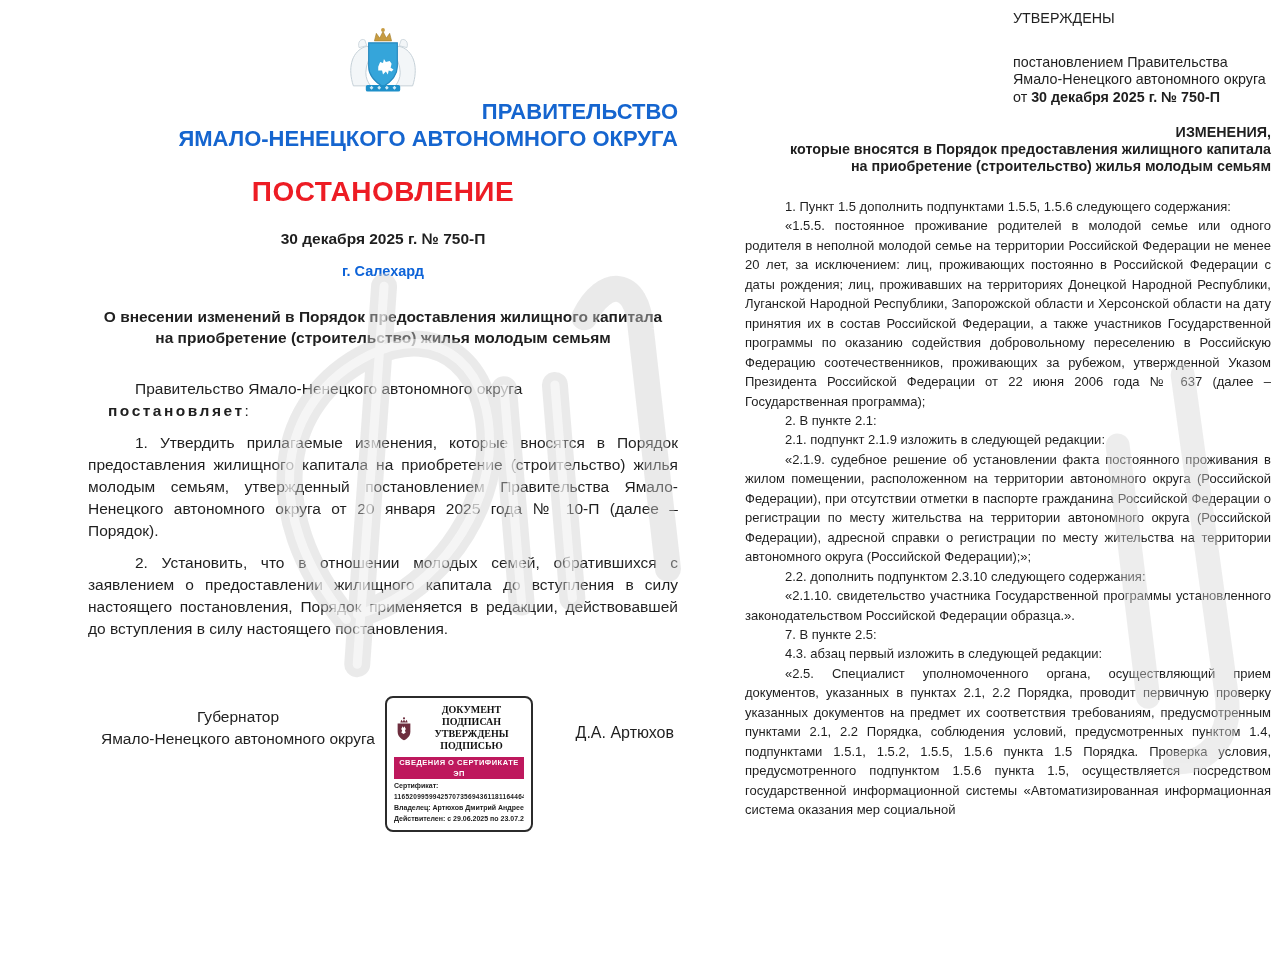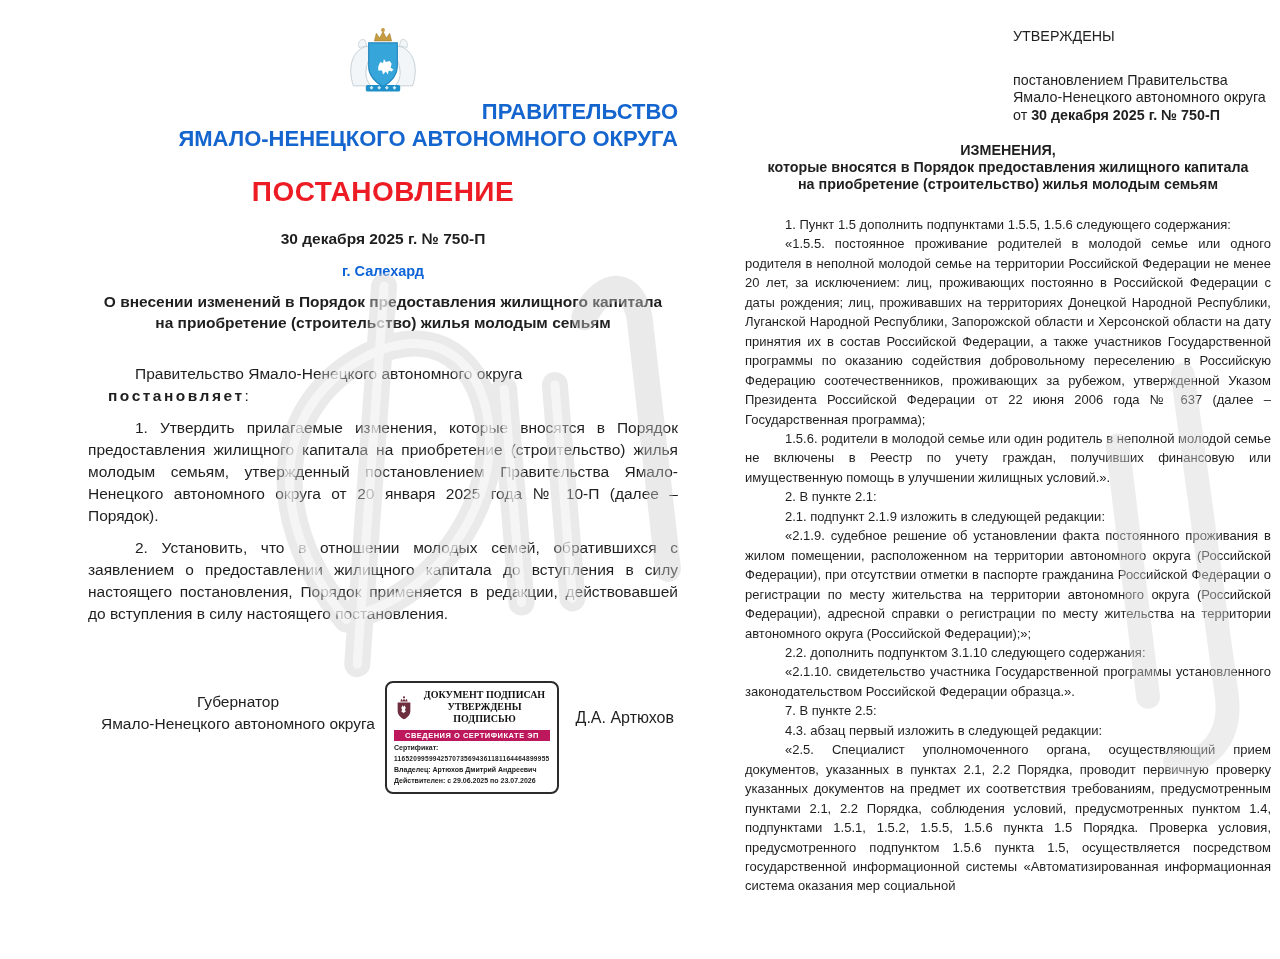--- a/index.html
+++ b/index.html
@@ -14,40 +14,40 @@
     font-family:"Liberation Sans", sans-serif;color:var(--ink);
     overflow:hidden;
   }
   
   .page-left{position:absolute;left:88px;top:0;width:590px;}
   .emblem{display:block;margin:26px auto 2px;}
   .org-line{ text-align:right;font-weight:700;font-size:22px;line-height:27px;color:var(--blue);}
   .doc-type{margin-top:24px;text-align:center;font-weight:700;font-size:28px;letter-spacing:.5px;color:var(--red);}
   .doc-date{margin-top:22px;text-align:center;font-weight:700;font-size:15.5px;}
   .doc-city{margin-top:15px;text-align:center;font-weight:700;font-size:14.5px;color:var(--blue2);}
-  .doc-title{margin-top:12px;text-align:center;font-weight:700;font-size:15.5px;line-height:21px;}
+  .doc-title{margin-top:27px;text-align:center;font-weight:700;font-size:15.5px;line-height:21px;}
   .preamble{margin:30px 0 0;font-size:15.5px;line-height:22px;text-indent:47px;}
   .preamble .b{font-weight:700;letter-spacing:2.5px;margin-left:20px;}
   p.lp{margin:10px 0 0;font-size:15.5px;line-height:22px;text-indent:47px;text-align:justify;}
   .signature{position:relative;margin-top:56px;height:120px;}
   .sig-role{position:absolute;left:0;top:10px;width:300px;text-align:center;font-size:15.5px;line-height:22px;}
   .sig-name{position:absolute;right:4px;top:28px;font-size:16px;}
   
-  .stamp{position:absolute;left:297px;top:0;width:174px;border:2px solid #2b2b2b;border-radius:8px;background:#fff;padding:6px 7px 7px;box-sizing:border-box;}
+  .stamp{position:absolute;left:297px;top:0;width:148px;border:2px solid #2b2b2b;border-radius:8px;background:#fff;padding:6px 7px 7px;box-sizing:border-box;}
   .stamp-head{display:flex;align-items:center;gap:5px;}
   .stamp-title{flex:1;text-align:center;font-family:"Liberation Serif", serif;font-weight:700;font-size:10px;line-height:12px;color:#111;}
   .stamp-bar{margin-top:5px;background:#be185d;color:#fff;text-align:center;font-size:7.5px;line-height:11px;letter-spacing:.5px;font-weight:700;}
   .stamp-line{font-size:7px;line-height:9px;font-weight:700;color:#222;margin-top:2px;white-space:nowrap;overflow:hidden;}
   .stamp-line.num{font-size:6.5px;letter-spacing:.3px;}
   
   .page-right{position:absolute;left:745px;top:0;width:526px;}
-  .approved{margin-left:268px;padding-top:28px;font-size:14.3px;line-height:17.5px;}
+  .approved{margin-left:268px;padding-top:10px;font-size:14.3px;line-height:17.5px;}
   .approved-label{margin-bottom:26px;}
   .approved .b{font-weight:700;}
-  .changes-head{margin-top:18px;text-align:center;font-weight:700;font-size:14.3px;line-height:17px;}
+  .changes-head{margin-top:18px;text-align:right;font-weight:700;font-size:14.3px;line-height:17px;}
   .right-body{margin-top:22px;}
   p.rp{margin:0;font-size:13px;line-height:19.45px;text-align:justify;text-indent:40px;}
   
   .watermark{position:absolute;left:0;top:0;width:1280px;height:959px;pointer-events:none;z-index:6;}
 </style>
 </head>
 <body>
 
 <div class="page-left">
 
@@ -127,25 +127,24 @@
 
   <div class="changes-head">
     <div>ИЗМЕНЕНИЯ,</div>
     <div>которые вносятся в Порядок предоставления жилищного капитала</div>
     <div>на приобретение (строительство) жилья молодым семьям</div>
   </div>
 
   <div class="right-body">
     <p class="rp">1. Пункт 1.5 дополнить подпунктами 1.5.5, 1.5.6 следующего содержания:</p>
     <p class="rp">«1.5.5. постоянное проживание родителей в молодой семье или одного родителя в неполной молодой семье на территории Российской Федерации не менее 20 лет, за исключением: лиц, проживающих постоянно в Российской Федерации с даты рождения; лиц, проживавших на территориях Донецкой Народной Республики, Луганской Народной Республики, Запорожской области и Херсонской области на дату принятия их в состав Российской Федерации, а также участников Государственной программы по оказанию содействия добровольному переселению в Российскую Федерацию соотечественников, проживающих за рубежом, утвержденной Указом Президента Российской Федерации от 22 июня 2006 года № 637 (далее – Государственная программа);</p>
-    <p class="rp">1.5.6. родители в молодой семье или один родитель в неполной молодой семье не включены в Реестр по учету граждан, получивших финансовую или имущественную помощь в улучшении жилищных условий.».</p>
     <p class="rp">2. В пункте 2.1:</p>
     <p class="rp">2.1. подпункт 2.1.9 изложить в следующей редакции:</p>
     <p class="rp">«2.1.9. судебное решение об установлении факта постоянного проживания в жилом помещении, расположенном на территории автономного округа (Российской Федерации), при отсутствии отметки в паспорте гражданина Российской Федерации о регистрации по месту жительства на территории автономного округа (Российской Федерации), адресной справки о регистрации по месту жительства на территории автономного округа (Российской Федерации);»;</p>
-    <p class="rp">2.2. дополнить подпунктом 3.1.10 следующего содержания:</p>
+    <p class="rp">2.2. дополнить подпунктом 2.3.10 следующего содержания:</p>
     <p class="rp">«2.1.10. свидетельство участника Государственной программы установленного законодательством Российской Федерации образца.».</p>
     <p class="rp">7. В пункте 2.5:</p>
     <p class="rp">4.3. абзац первый изложить в следующей редакции:</p>
     <p class="rp">«2.5. Специалист уполномоченного органа, осуществляющий прием документов, указанных в пунктах 2.1, 2.2 Порядка, проводит первичную проверку указанных документов на предмет их соответствия требованиям, предусмотренным пунктами 2.1, 2.2 Порядка, соблюдения условий, предусмотренных пунктом 1.4, подпунктами 1.5.1, 1.5.2, 1.5.5, 1.5.6 пункта 1.5 Порядка. Проверка условия, предусмотренного подпунктом 1.5.6 пункта 1.5, осуществляется посредством государственной информационной системы «Автоматизированная информационная система оказания мер социальной</p>
 
   </div>
 </div>
 
 <svg class="watermark" viewBox="0 0 1280 959" aria-hidden="true">
   <g transform="rotate(-16 540 460)" fill="none" stroke="#cfcfcf" stroke-width="26" stroke-linecap="round" opacity="0.42">

